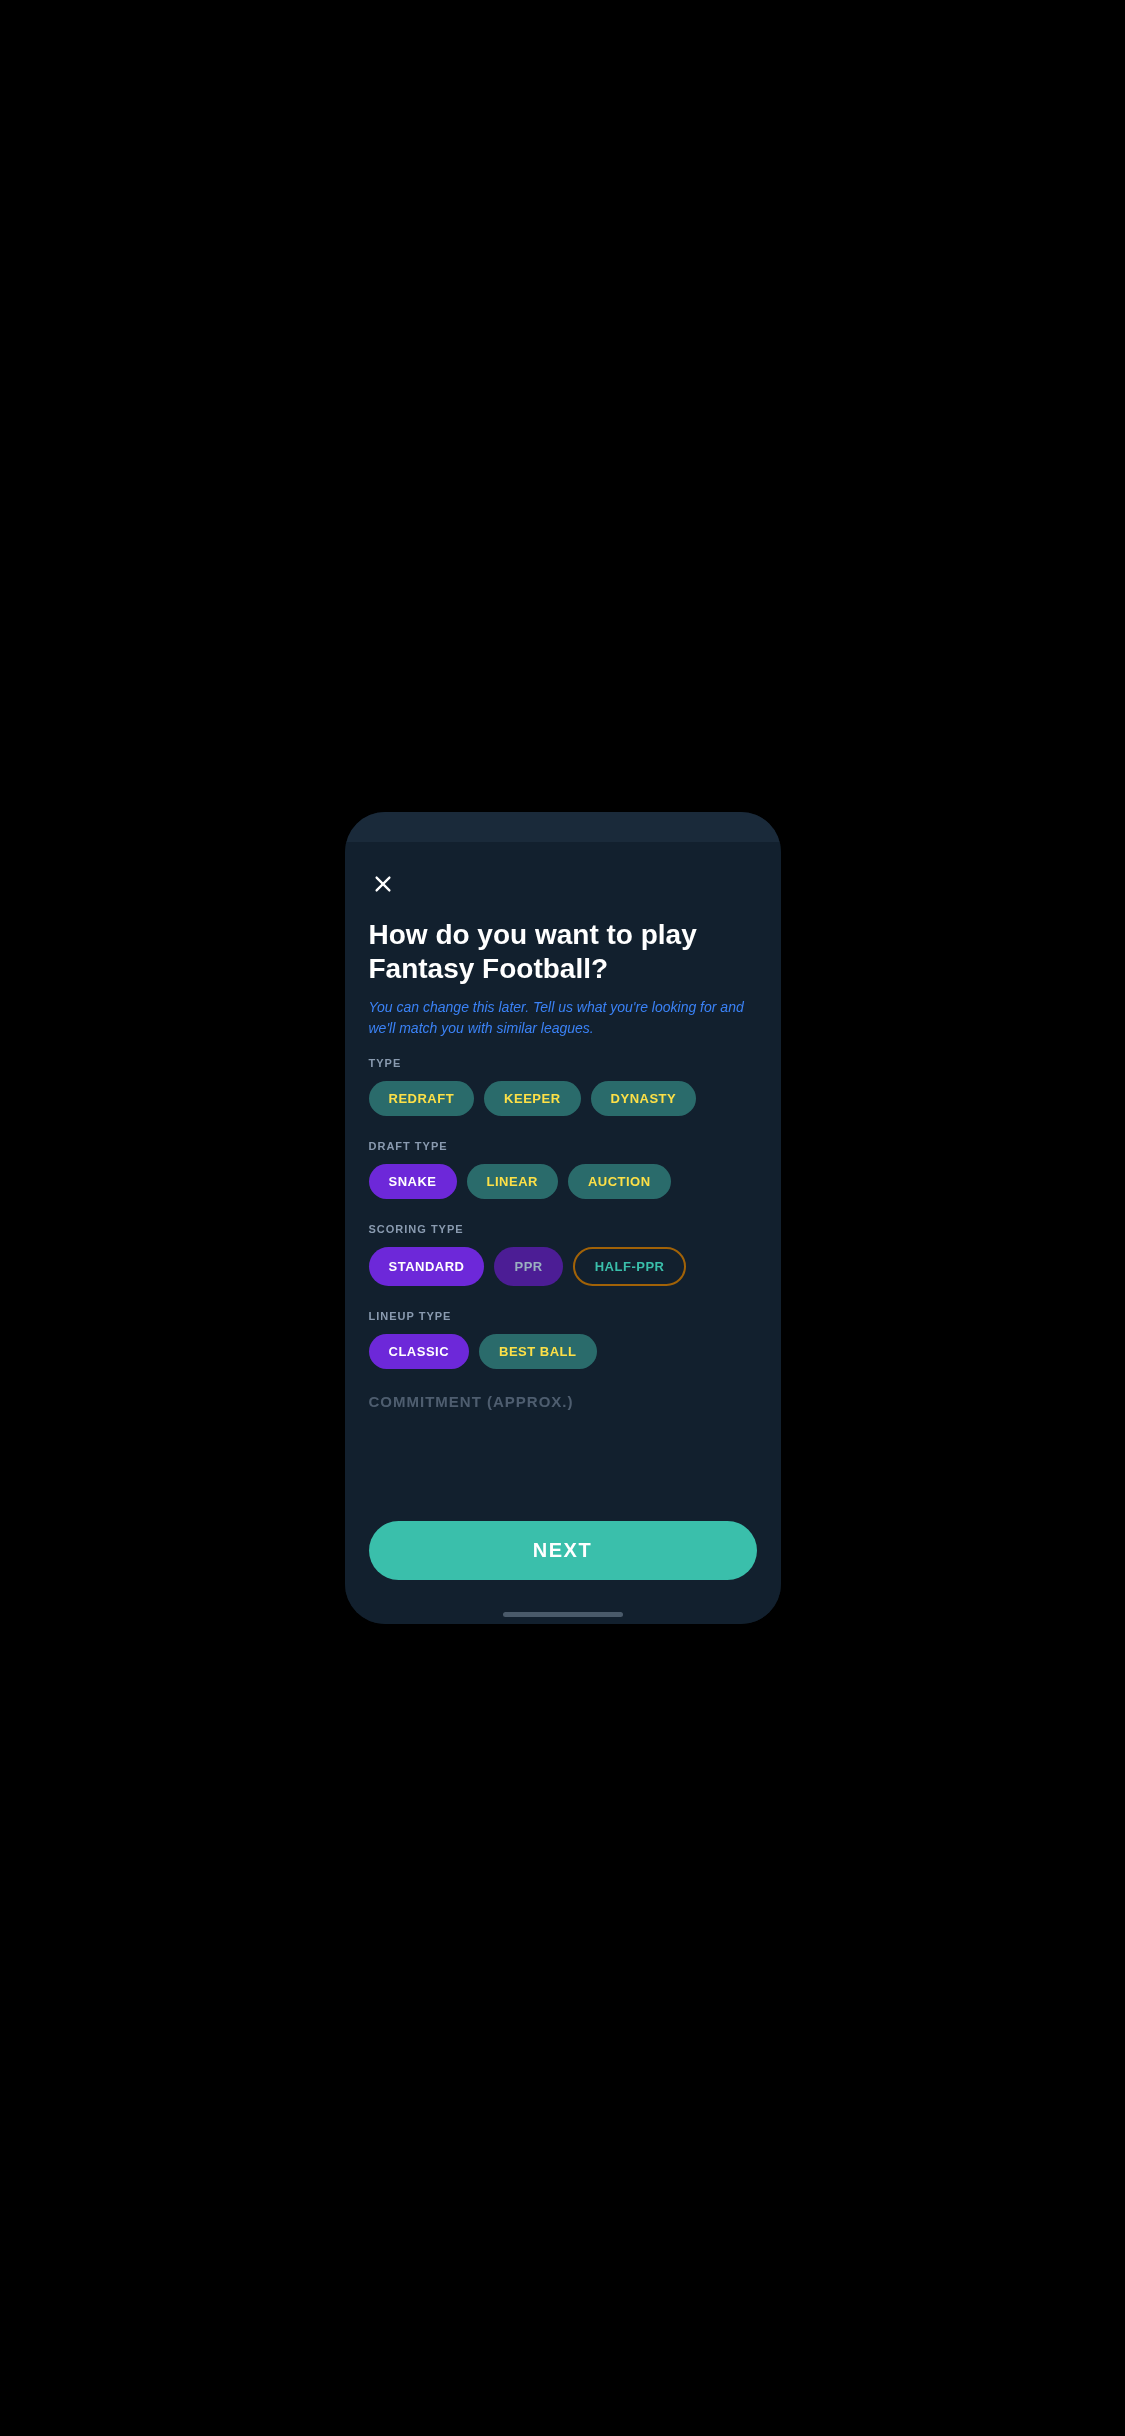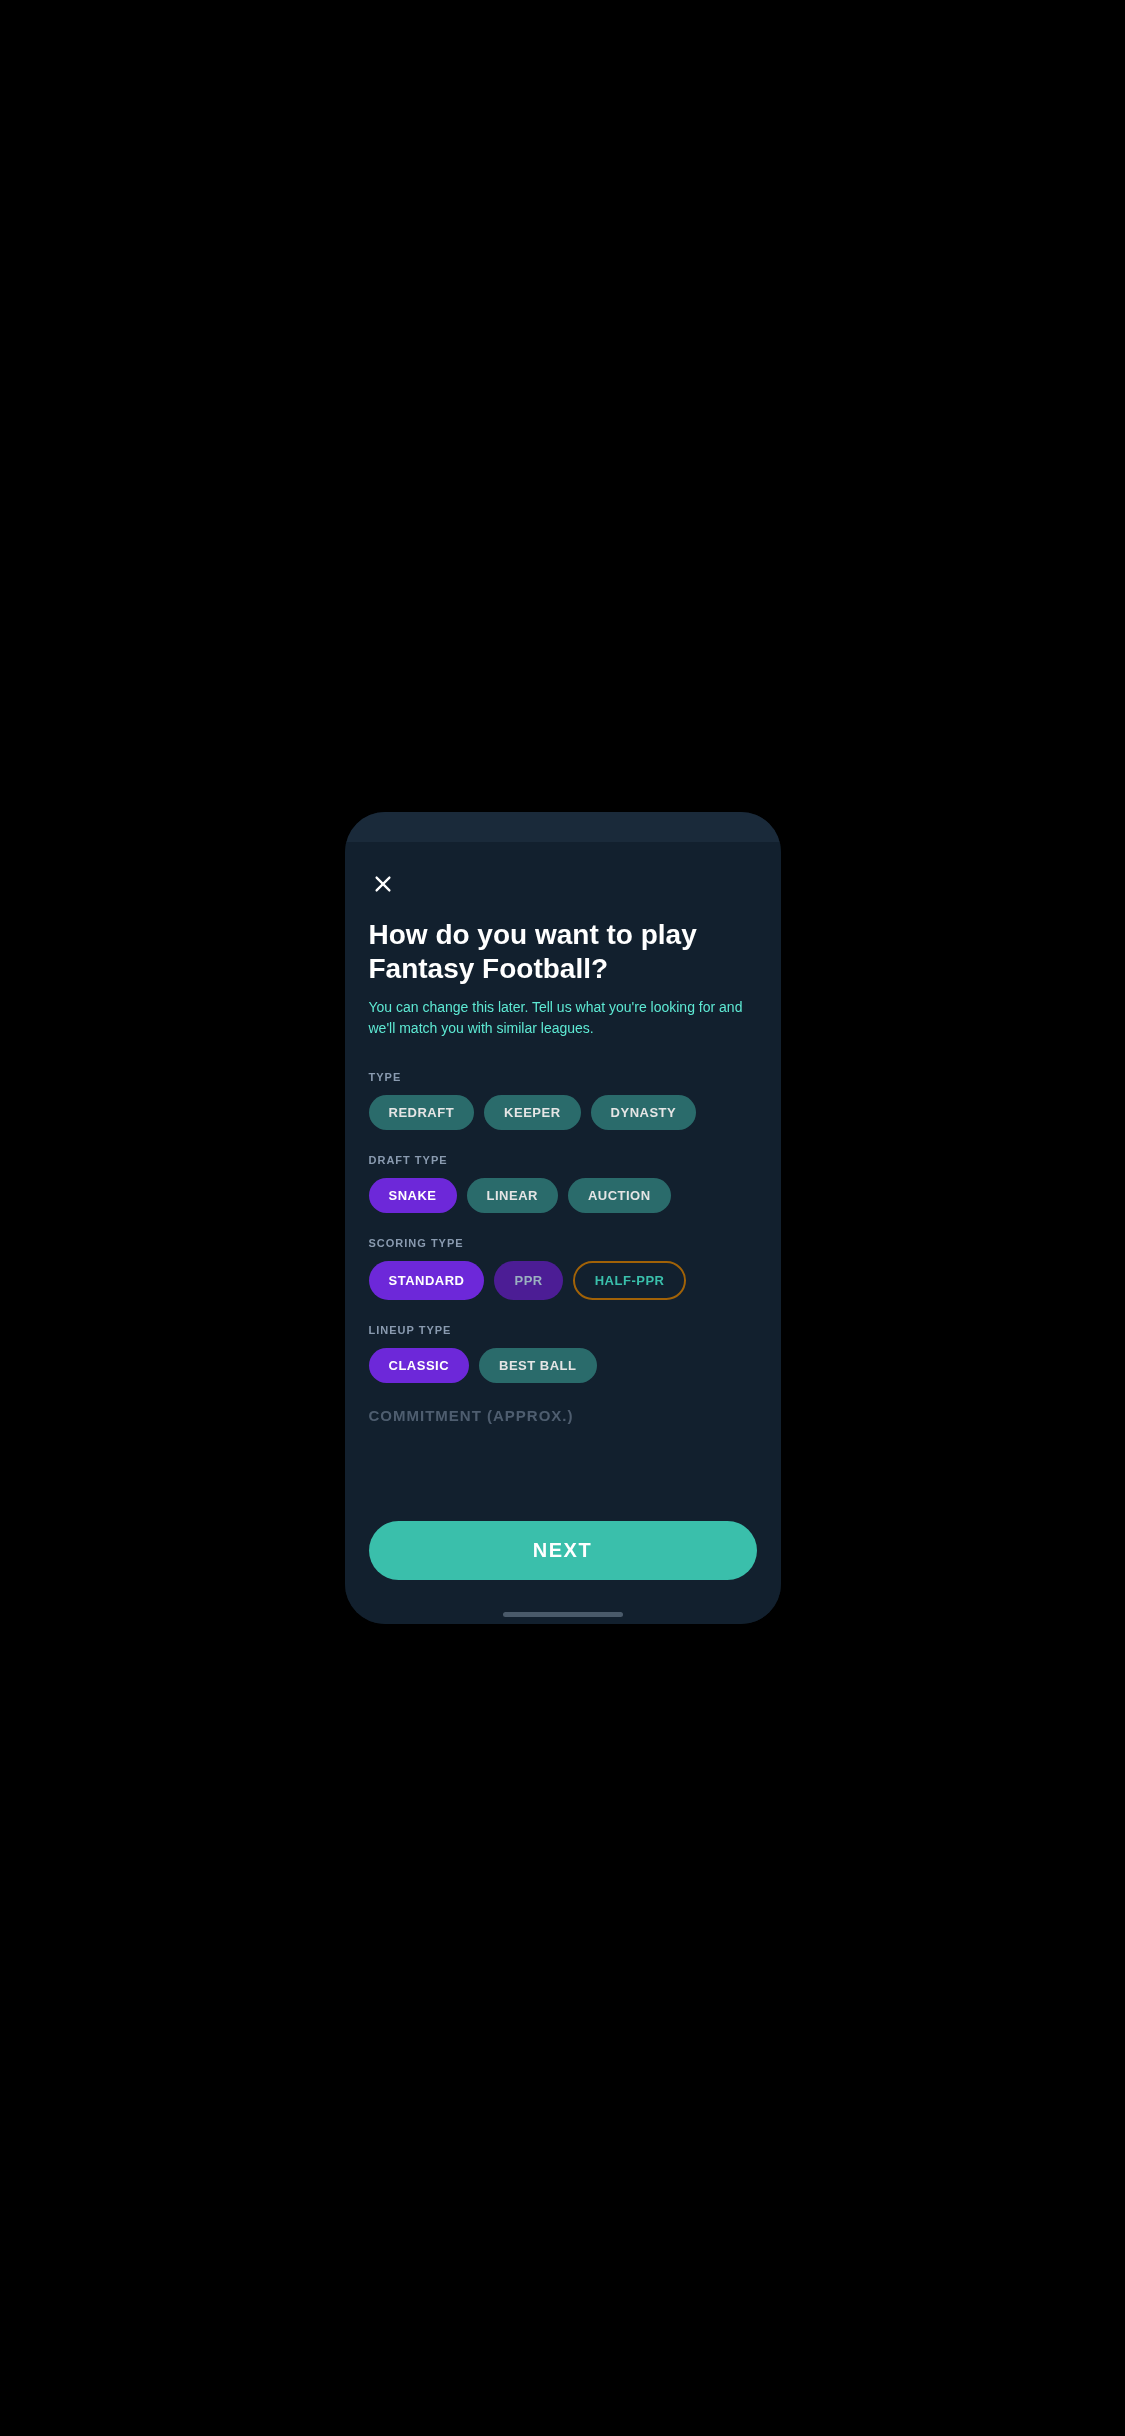--- a/index.html
+++ b/index.html
@@ -63,24 +63,25 @@
 
     .main-title {
       color: #ffffff;
       font-size: 28px;
       font-weight: 700;
       line-height: 1.2;
       margin-bottom: 12px;
     }
 
     .subtitle {
-      color: #5eead4;
+      color: #3b82f6;
       font-size: 14px;
       line-height: 1.5;
-      margin-bottom: 32px;
+      margin-bottom: 18px;
+      font-style: italic;
     }
 
     .section {
       margin-bottom: 24px;
     }
 
     .section-label {
       color: #8a9bb0;
       font-size: 11px;
       font-weight: 600;
@@ -102,21 +103,21 @@
       font-weight: 700;
       letter-spacing: 0.5px;
       text-transform: uppercase;
       cursor: pointer;
       border: none;
       outline: none;
     }
 
     .chip-teal {
       background: #2a6b6b;
-      color: #e5e5e5;
+      color: #fde047;
     }
 
     .chip-teal-selected {
       background: #6d28d9;
       color: #ffffff;
     }
 
     .chip-dark {
       background: #4c1d95;
       color: #9ab0c0;

